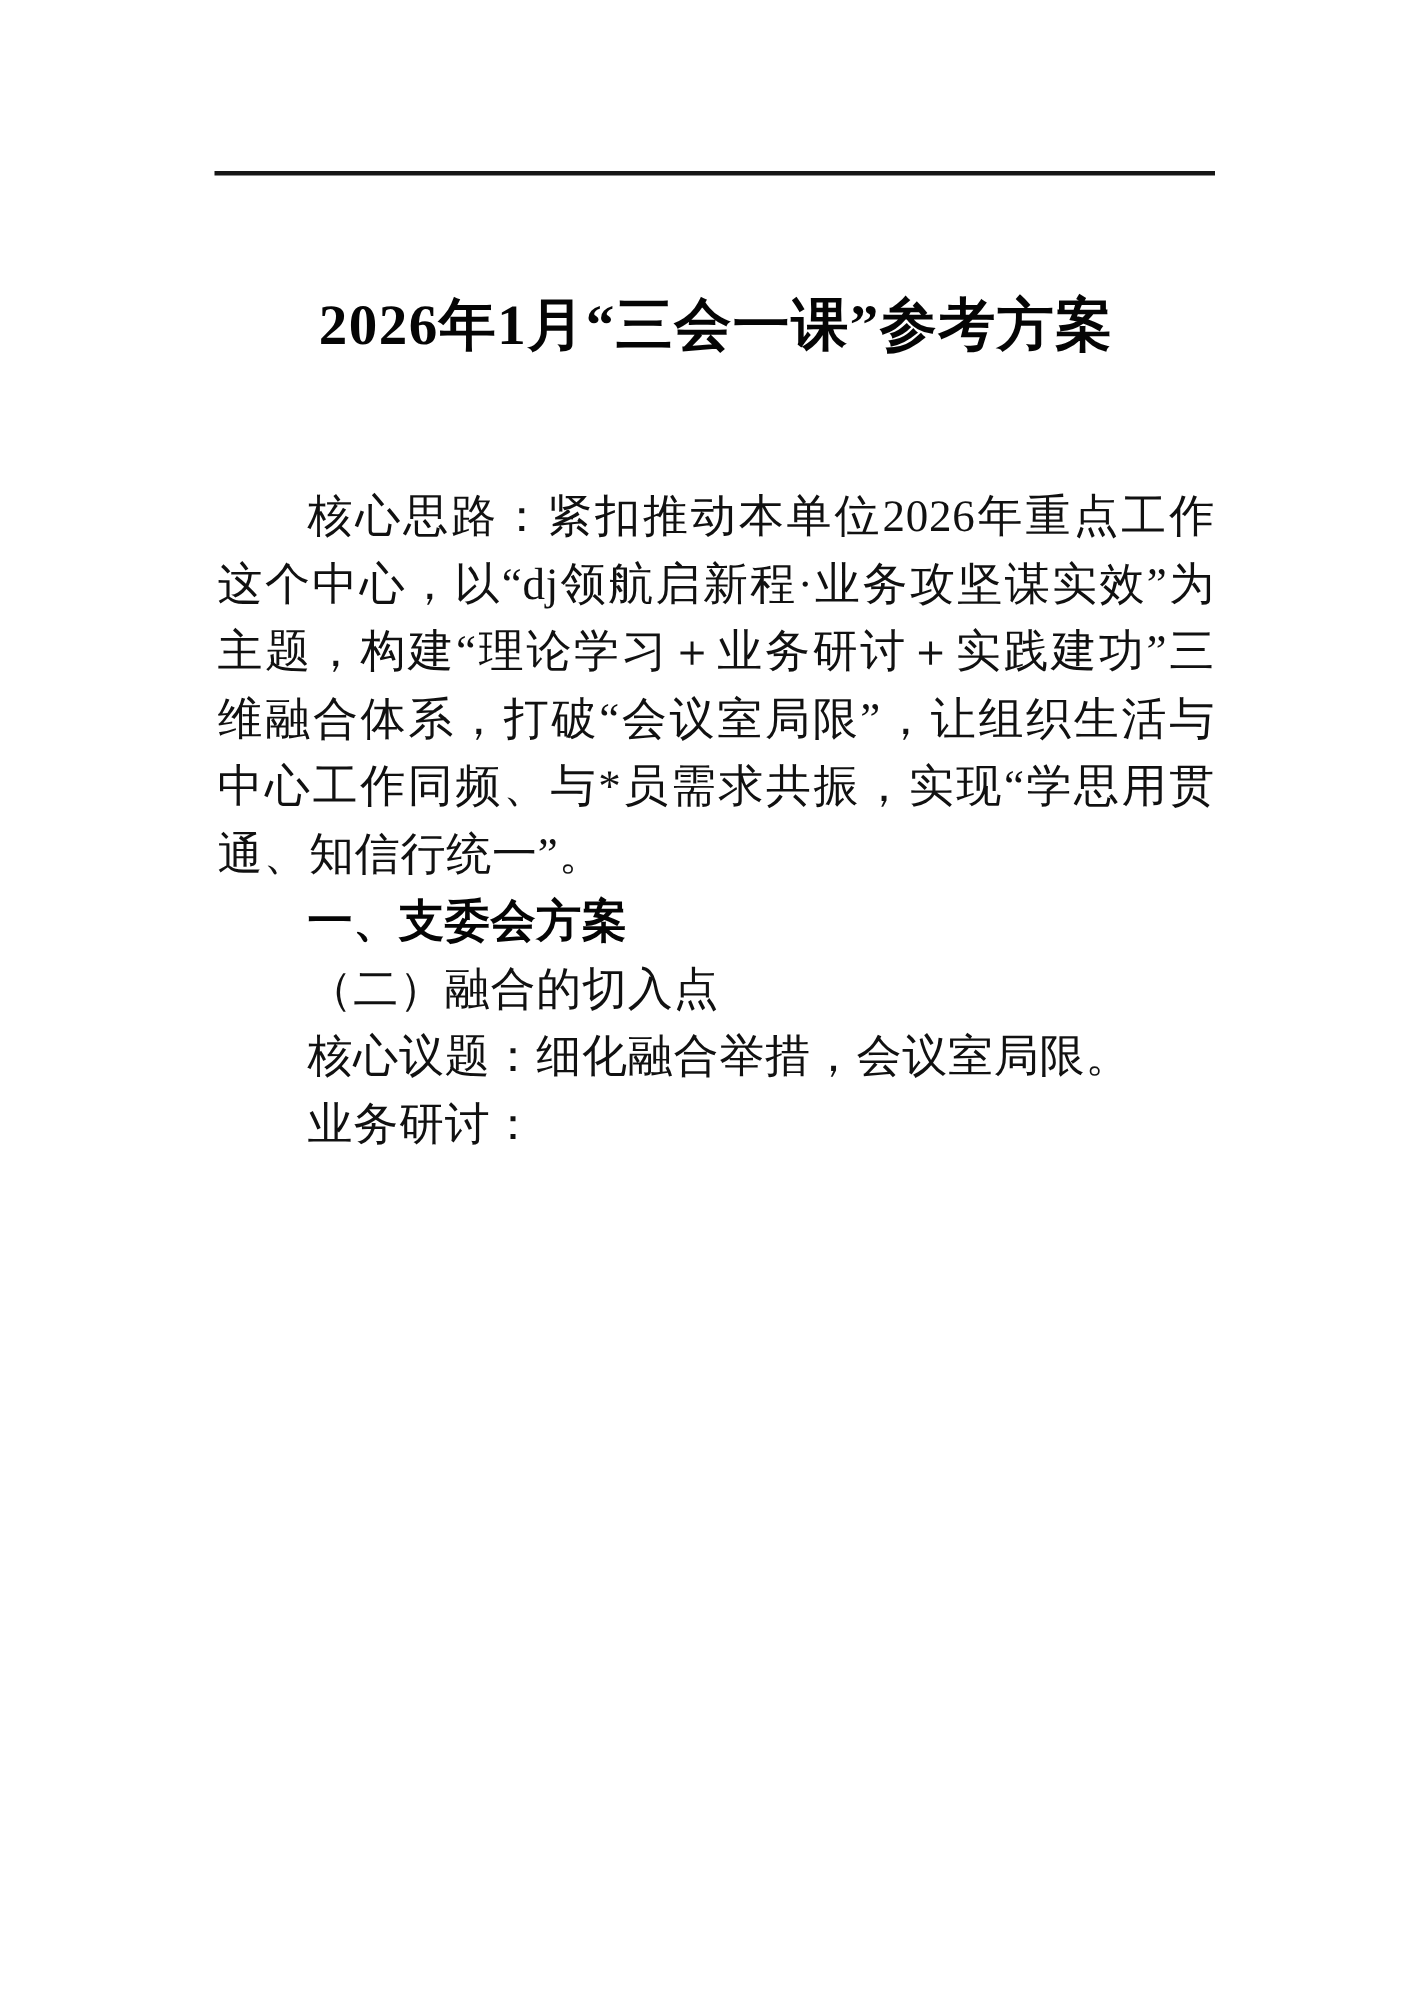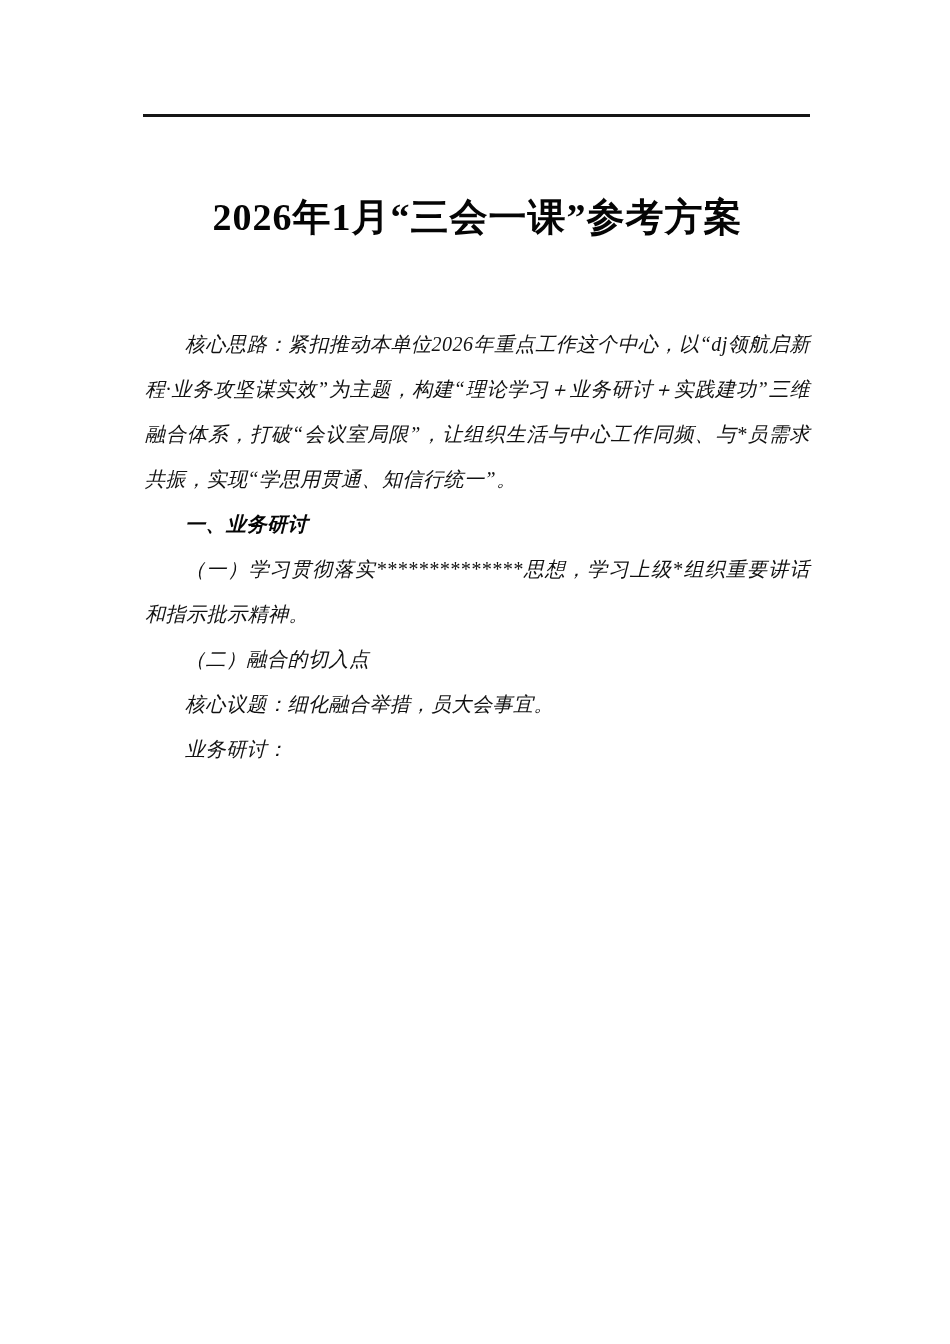--- a/index.html
+++ b/index.html
@@ -36,45 +36,43 @@
 
   .doc-body {
     margin: 79px 140px 0 145px;
     width: 665px;
   }
 
   .doc-body p {
     margin: 0;
     text-indent: 2em;
     font-family: "Liberation Serif", serif;
-    font-size: 20px;
+    font-size: 30px;
     line-height: 45px;
     text-align: justify;
     text-justify: inter-ideograph;
     letter-spacing: 0.5px;
     color: #111111;
-    font-style: italic;
   }
 
   .doc-body p.heading {
     font-family: "Liberation Sans", sans-serif;
     font-weight: bold;
     color: #050505;
   }
 </style>
 </head>
 <body>
 
 <div id="page">
   <div class="header-rule"></div>
 
   <h1 class="doc-title">2026年1月“三会一课”参考方案</h1>
 
   <div class="doc-body">
 
   <p class="body">核心思路：紧扣推动本单位2026年重点工作这个中心，以“dj领航启新程·业务攻坚谋实效”为主题，构建“理论学习＋业务研讨＋实践建功”三维融合体系，打破“会议室局限”，让组织生活与中心工作同频、与*员需求共振，实现“学思用贯通、知信行统一”。</p>
-      <p class="heading">一、业务研讨</p>
-      <p class="body">（一）学习贯彻落实**************思想，学习上级*组织重要讲话和指示批示精神。</p>
+      <p class="heading">一、支委会方案</p>
       <p class="body">（二）融合的切入点</p>
-      <p class="body">核心议题：细化融合举措，员大会事宜。</p>
+      <p class="body">核心议题：细化融合举措，会议室局限。</p>
       <p class="body">业务研讨：</p>
     </div>
 </div>
 
 </body></html>

